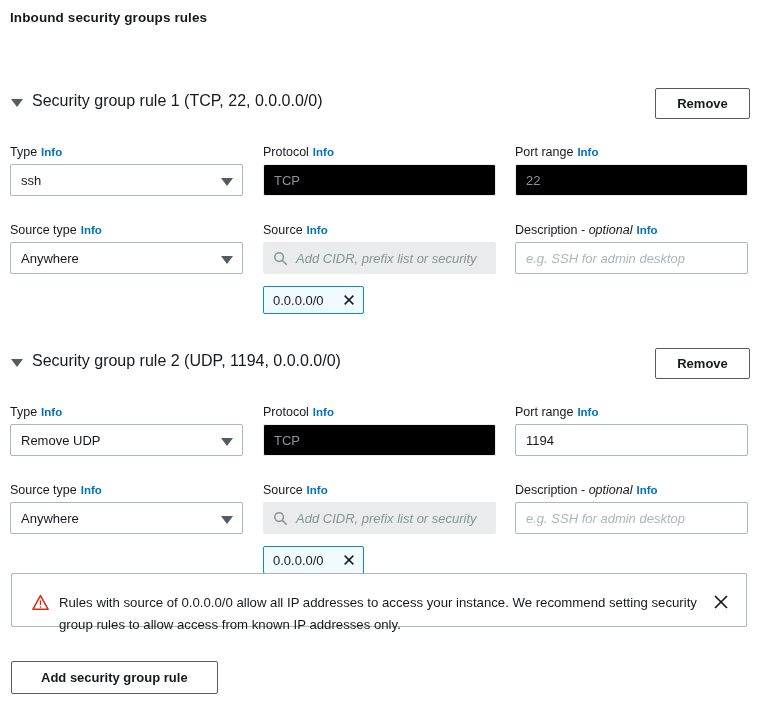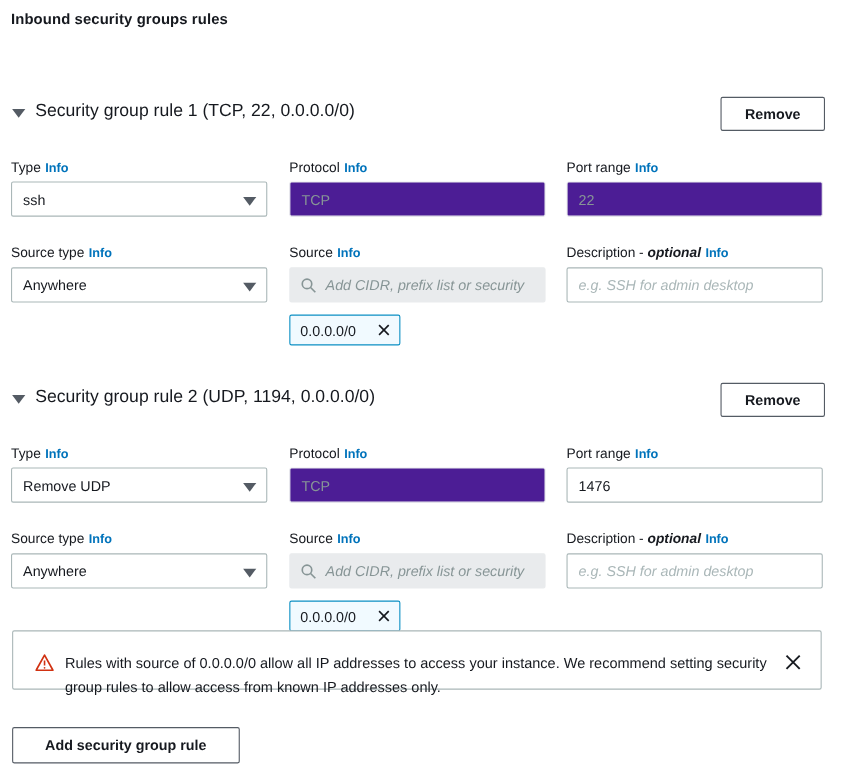--- a/index.html
+++ b/index.html
@@ -53,21 +53,21 @@
   .field-row { position: relative; height: 78px; }
   .col { position: absolute; width: 233px; top: 0; }
   .col.c1 { left: 10px; }
   .col.c2 { left: 263px; }
   .col.c3 { left: 515px; }
 
   .label {
     font-size: 12.5px; color: #16191f; margin-bottom: 4px;
     line-height: 16px; white-space: nowrap;
   }
-  .label .opt { font-style: italic; font-weight: bold; }
+  .label .opt { font-style: italic; }
   .info-link {
     color: #0073bb; font-size: 11.5px; font-weight: bold;
     margin-left: 4px; text-decoration: none; cursor: pointer;
   }
 
   
   .ctrl {
     position: relative;
     height: 32px;
     width: 233px;
@@ -84,21 +84,21 @@
     cursor: pointer;
   }
   .select .arrow {
     position: absolute; right: 9px; top: 13px;
     width: 0; height: 0;
     border-left: 6px solid transparent;
     border-right: 6px solid transparent;
     border-top: 8px solid #545b64;
   }
   .disabled-field {
-    background: #4c1d95;
+    background: #000000;
     border: 1px solid #e9ebed;
     color: #879596;
     padding: 0 10px;
   }
   .text-input {
     border: 1px solid #aab7b8;
     background: #ffffff;
     padding: 0 10px;
     color: #16191f;
     width: 233px; height: 32px;
@@ -266,21 +266,21 @@
       </div>
       <div class="col c2">
         <div class="label"><span>Protocol</span><a class="info-link">Info</a></div>
         <div class="ctrl disabled-field">
           <span>TCP</span>
         </div>
       </div>
       <div class="col c3">
         <div class="label"><span>Port range</span><a class="info-link">Info</a></div>
         <div class="ctrl select" style="padding-right:10px;cursor:text;">
-          <span>1476</span>
+          <span>1194</span>
         </div>
       </div>
     </div>
 
     <div class="field-row">
       <div class="col c1">
         <div class="label"><span>Source type</span><a class="info-link">Info</a></div>
         <div class="ctrl select">
           <span>Anywhere</span>
           <span class="arrow"></span>

